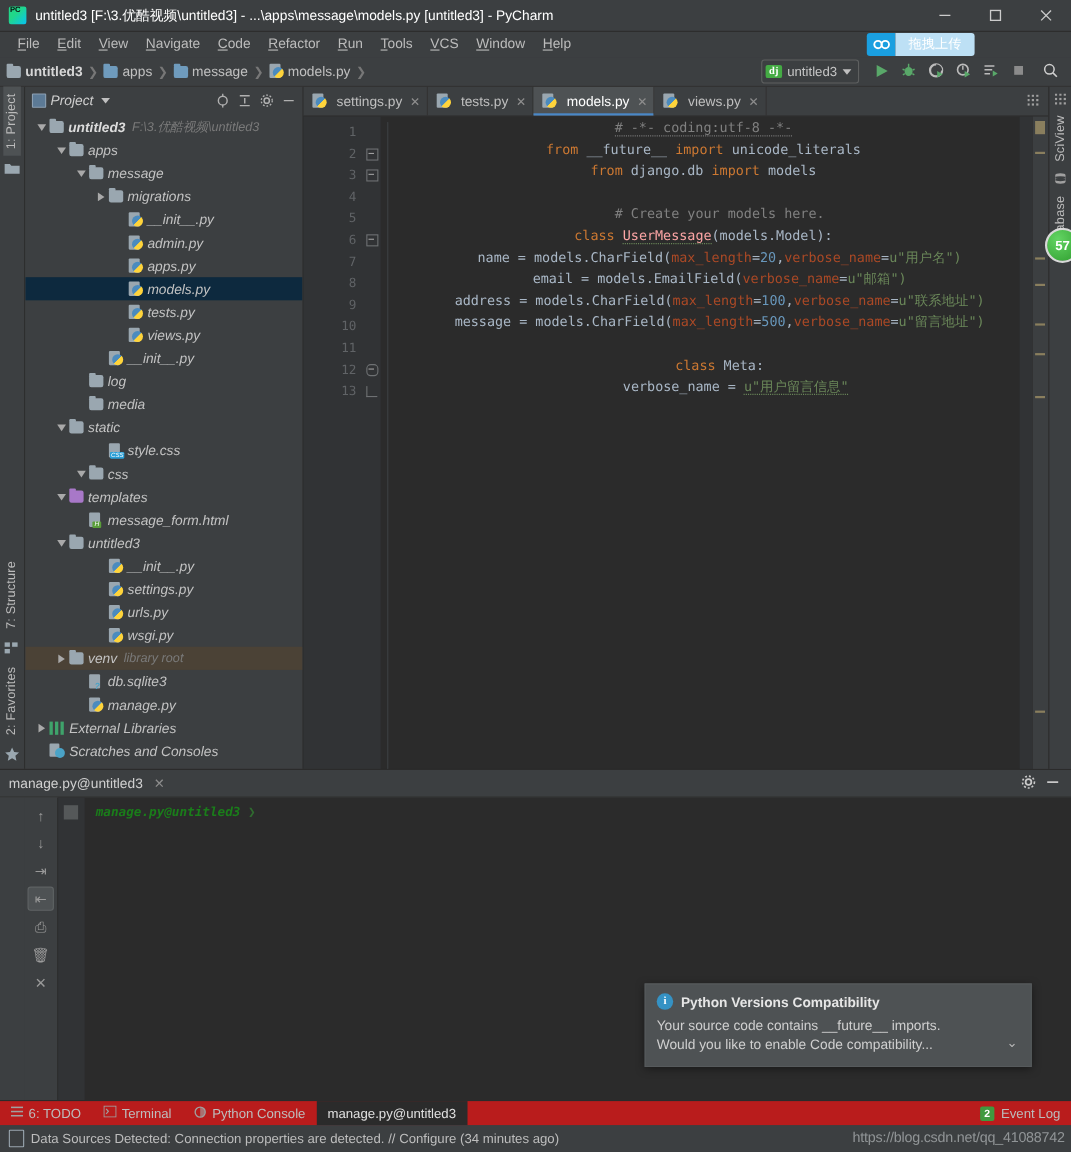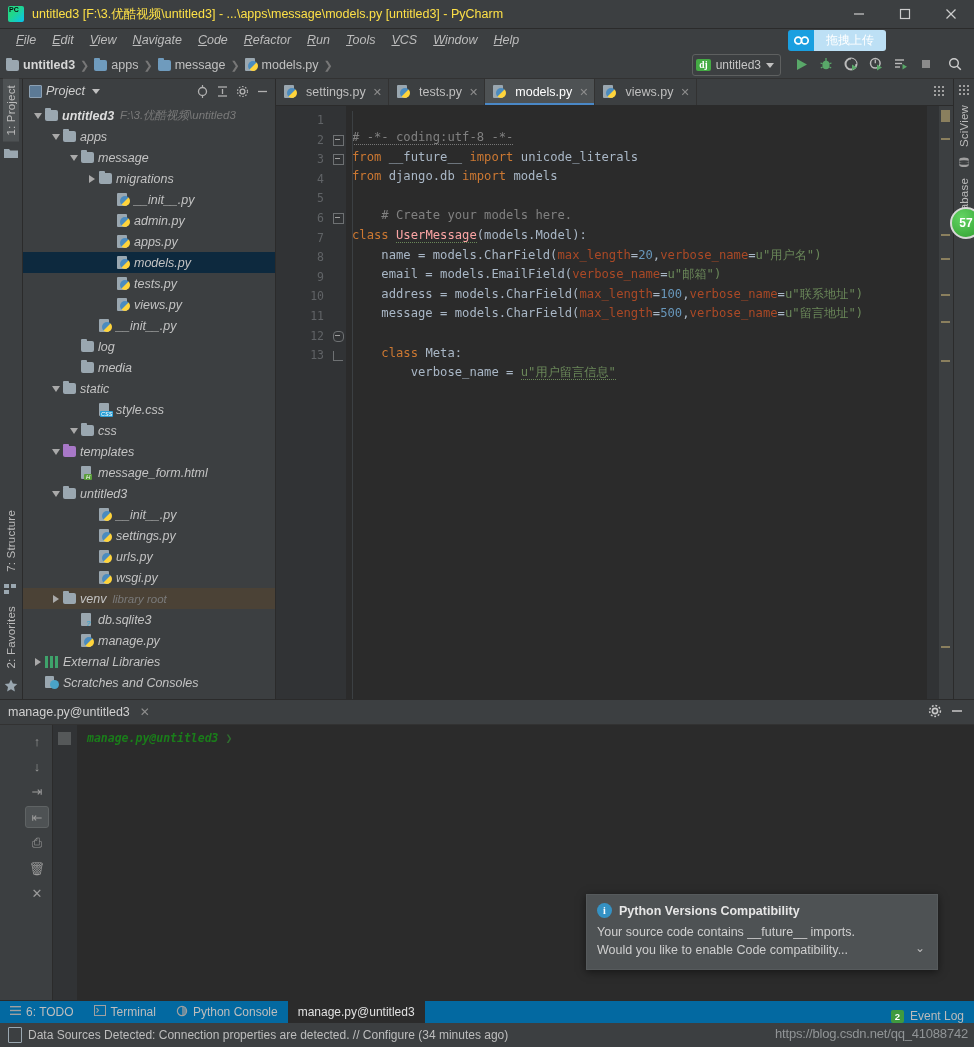--- a/index.html
+++ b/index.html
@@ -23,21 +23,21 @@
   }
   .pc-logo {
     width: 16px; height: 16px; margin-left: 8px; margin-right: 8px;
     background: linear-gradient(135deg,#21d789 0%,#21d789 40%,#07c3f2 100%);
     border-radius: 2px; position: relative; flex: 0 0 16px;
   }
   .pc-logo::after{
     content:"PC"; position:absolute; left:1px; top:0px; font-size:7px; color:#0c0c0c; font-weight:bold;
     font-family:"Liberation Sans",sans-serif;
   }
-  .title-text { font-size: 12.5px; color: #fde047; white-space: nowrap; }
+  .title-text { font-size: 12.5px; color: #ffffff; white-space: nowrap; }
   .win-btns { margin-left: auto; display: flex; align-items: center; height: 28px; }
   .win-btn { width: 46px; height: 28px; display: flex; align-items: center; justify-content: center; color: #cccccc; font-size: 13px; }
   .win-btn svg { display:block; }
 
   
   .menubar { height: 23px; flex: 0 0 23px; background: #3c3f41; display: flex; align-items: center; position: relative; }
   .menu-item { padding: 0 8px; font-size: 12.5px; color: #bcbcbc; line-height: 23px; }
   .menu-item u { text-decoration: underline; }
   .upload-wrap { position: absolute; right: 88px; top: 1px; display: flex; align-items: center; height: 21px; }
   .upload-icon {
@@ -129,22 +129,22 @@
 
   .editor-body { flex:1 1 auto; display:flex; min-height:0; position:relative; background:#2b2b2b;}
   .gutter { width:54px; flex:0 0 54px; background:#313335; text-align:right; padding-top:5px; font-family:"DejaVu Sans Mono", monospace; font-size:11.5px; color:#606366; }
   .gline { height:19.6px; line-height:19.6px; padding-right:6px;}
   .foldcol { width:16px; flex:0 0 16px; background:#313335; padding-top:5px;}
   .fline { height:19.6px; display:flex; align-items:center; justify-content:center;}
   .fold-minus { width:9px;height:9px;border:1px solid #6e7173; position:relative; background:#313335;}
   .fold-minus::after{content:"";position:absolute;left:1px;top:3px;width:5px;height:1px;background:#a0a0a0;}
   .fold-minus.rounded { border-radius:4px; }
   .fold-end { width:9px;height:9px;border-left:1px solid #6e7173;border-bottom:1px solid #6e7173;}
-  .code-area { flex:1 1 auto; position:relative; padding-top:22px; min-width:0; overflow:hidden;
-    font-family:"DejaVu Sans Mono", monospace; font-size:12.2px; }
+  .code-area { flex:1 1 auto; position:relative; padding-top:1px; min-width:0; overflow:hidden;
+    font-family:"DejaVu Sans Mono", monospace; font-size:12.2px;text-align:center; }
   .cline { height:19.6px; line-height:19.6px; white-space:pre; padding-left:6px; color:#a9b7c6;}
   .cguide { position:absolute; left:6px; top:5px; bottom:0; width:1px; background:#3c4043;}
   .k { color:#cc7832; }   
   .cm { color:#808080; }  
   .fn { color:#a9b7c6; }
   .kwarg { color:#aa4926; }
   .num { color:#6897bb; }
   .str { color:#6a8759; }
   .cls { color:#fca5a5; }
   .ul-wave { border-bottom: 1px dotted #6a8759; }
@@ -184,21 +184,21 @@
   .notif {
     position:absolute; right:36px; bottom:77px; width:330px; background:#4e5254;
     box-shadow: 0 2px 8px rgba(0,0,0,.5); padding:8px 10px 10px 10px; border:1px solid #565a5c;
   }
   .notif-title { display:flex; align-items:center; gap:7px; font-size:12.5px; font-weight:bold; color:#e6e6e6;}
   .info-ic { width:15px;height:15px;border-radius:50%;background:#3592c4;color:#fff;font-size:10px;font-weight:bold;display:flex;align-items:center;justify-content:center;font-family:"Liberation Serif",serif;}
   .notif-body { font-size:12.5px; color:#cfcfcf; margin-top:5px; line-height:18px; position:relative;}
   .notif-chev { position:absolute; right:2px; bottom:2px; color:#b9b9b9; font-size:12px; }
 
   
-  .toolwin-bar { height:22px; flex:0 0 22px; background:#0369a1; display:flex; align-items:flex-end; border-top:1px solid #2b2b2b;}
+  .toolwin-bar { height:22px; flex:0 0 22px; background:#b91c1c; display:flex; align-items:center; border-top:1px solid #2b2b2b;}
   .twb-item { display:flex; align-items:center; gap:5px; padding:0 10px; font-size:12px; color:#bdbdbd; height:22px;}
   .twb-item.active { background:#2b2b2b; color:#e0e0e0;}
   .twb-right { margin-left:auto; display:flex; align-items:center; gap:6px; padding-right:10px;}
   .evt-badge { background:#3f9a3f; color:#fff; font-size:9.5px; font-weight:bold; width:13px;height:13px;border-radius:2px;display:flex;align-items:center;justify-content:center;}
   .statusbar { height:24px; flex:0 0 24px; background:#3c3f41; display:flex; align-items:center; padding-left:8px; font-size:12px; color:#bdbdbd; position:relative;}
   .watermark { position:absolute; right:6px; top:3px; font-size:13px; color:#9fa3a5; opacity:.85; white-space:nowrap; letter-spacing:-.2px;}
   .note-ic { width:12px;height:14px;border:1px solid #9aa7b0; border-radius:1px; margin-right:6px; display:inline-block;}
 </style>
 </head>
 <body>
@@ -222,21 +222,21 @@
       <div class="win-btn">
         <svg width="12" height="12" viewBox="0 0 12 12">
             <line x1="1.5" y1="1.5" x2="10.5" y2="10.5" stroke="#cccccc" stroke-width="1.2"></line>
             <line x1="10.5" y1="1.5" x2="1.5" y2="10.5" stroke="#cccccc" stroke-width="1.2"></line>
           </svg>
       </div>
     </div>
   </div>
 
   <div class="menubar">
-    <div id="menu-items" style="display:flex;align-items:flex-end;padding-left:8px;font-style:italic;">
+    <div id="menu-items" style="display:flex;align-items:flex-end;padding-left:8px;">
         <div class="menu-item"><u>F</u>ile</div>
         <div class="menu-item"><u>E</u>dit</div>
         <div class="menu-item"><u>V</u>iew</div>
         <div class="menu-item"><u>N</u>avigate</div>
         <div class="menu-item"><u>C</u>ode</div>
         <div class="menu-item"><u>R</u>efactor</div>
         <div class="menu-item"><u>R</u>un</div>
         <div class="menu-item"><u>T</u>ools</div>
         <div class="menu-item"><u>V</u>CS</div>
         <div class="menu-item"><u>W</u>indow</div>

